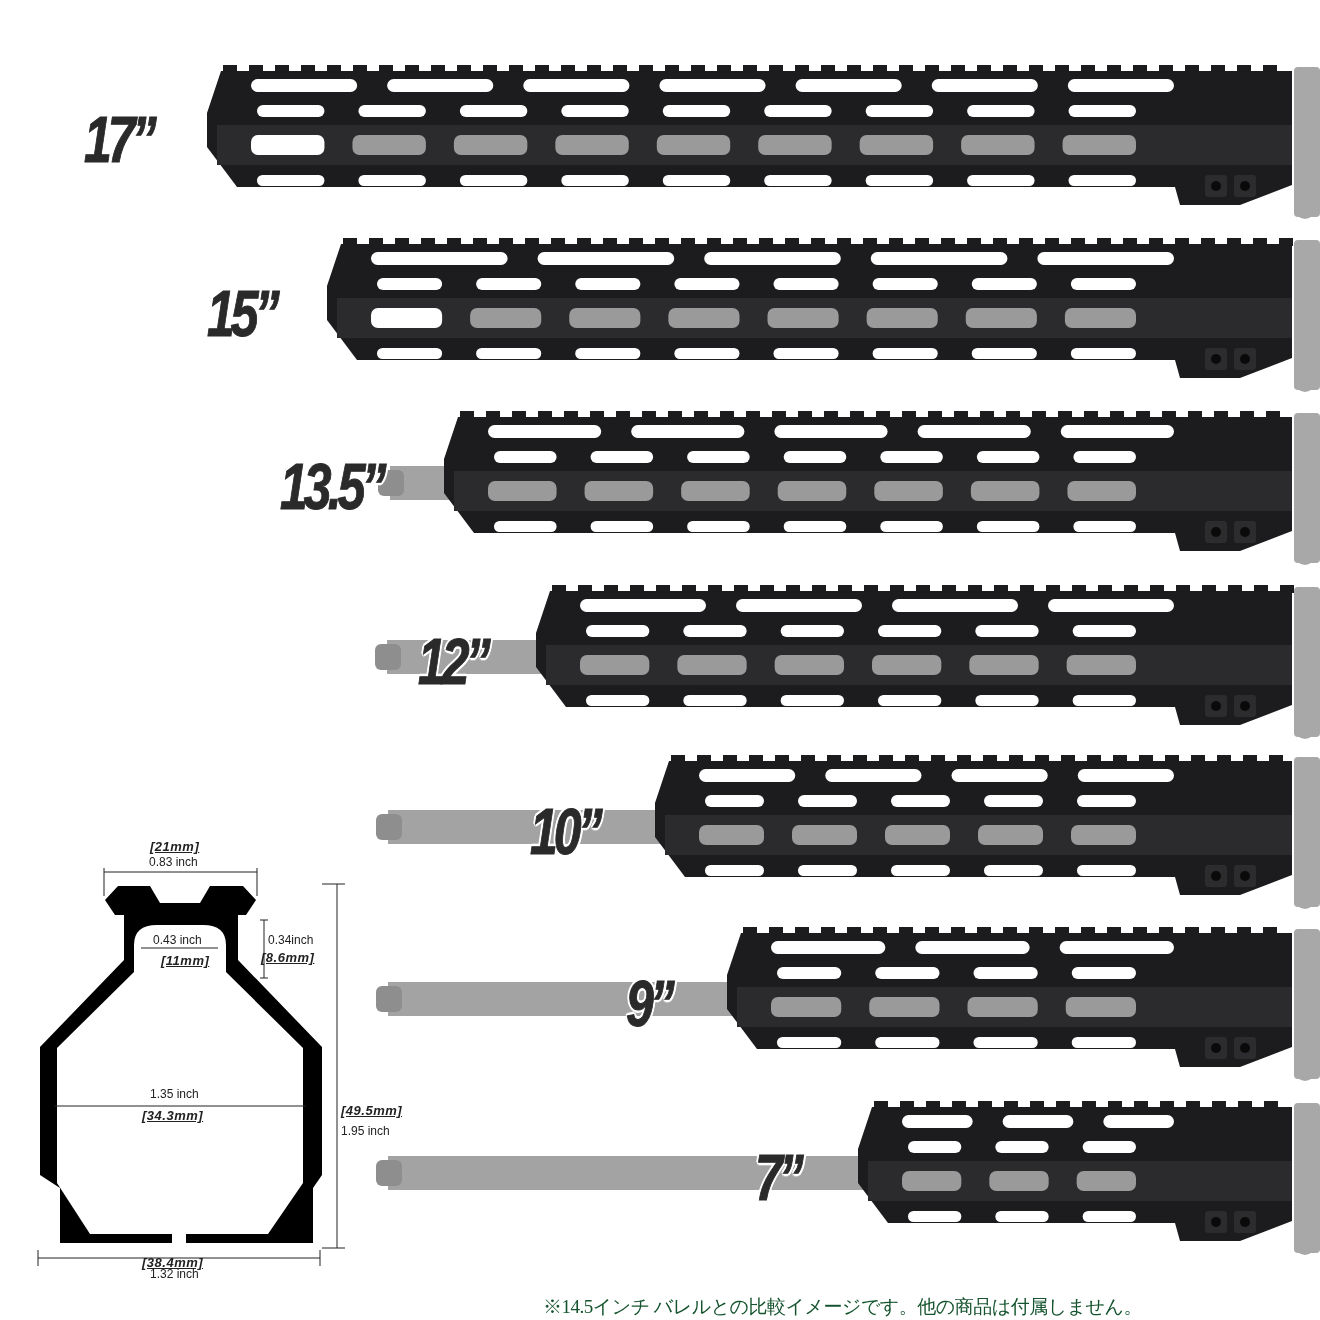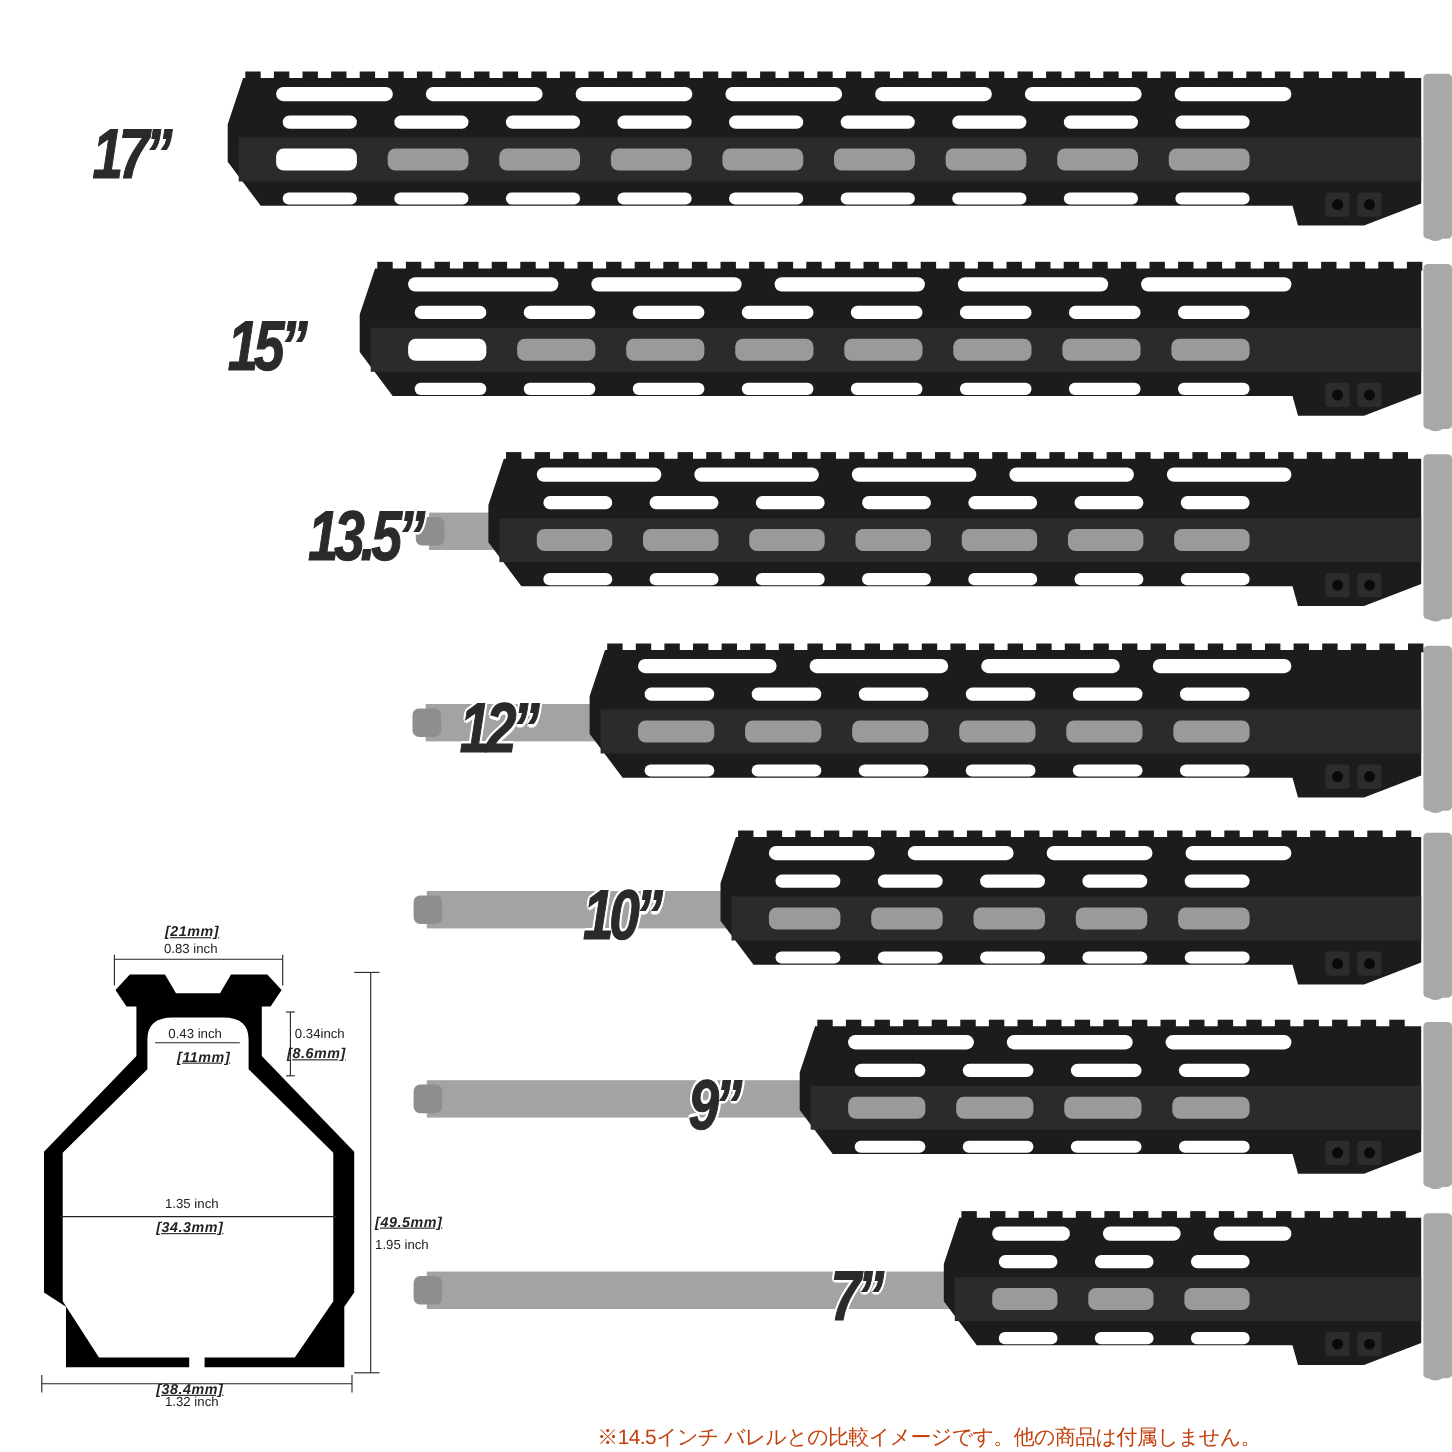--- a/index.html
+++ b/index.html
@@ -10,22 +10,22 @@
     font-weight: 700; font-style: italic; color: #2a2a2a; font-size: 64px;
     letter-spacing: -5px; line-height: 1; transform: scaleX(0.78); transform-origin: left center;
     -webkit-text-stroke: 1px #2a2a2a;
     text-shadow: 3px 0 0 #fff, -3px 0 0 #fff, 0 3px 0 #fff, 0 -3px 0 #fff,
                  2px 2px 0 #fff, -2px -2px 0 #fff, 2px -2px 0 #fff, -2px 2px 0 #fff; }
   .dim-text { position: absolute; font-family: "Liberation Sans", sans-serif;
     font-size: 12px; color: #222; white-space: nowrap; line-height: 1; }
   .dim-mm { position: absolute; font-family: "Liberation Sans", sans-serif;
     font-size: 13px; font-weight: 700; font-style: italic; color: #222;
     white-space: nowrap; line-height: 1; letter-spacing: 0.5px; text-decoration: underline; }
-  .note { position: absolute; left: 543px; top: 1294px; font-size: 19px; color: #c2410c;
-    font-family: Liberation Sans, sans-serif; white-space: nowrap; letter-spacing: -0.5px; }
+  .note { position: absolute; left: 543px; top: 1294px; font-size: 19px; color: #14532d;
+    font-family: Liberation Serif, serif; white-space: nowrap; letter-spacing: -0.5px; }
 </style>
 </head>
 <body>
 
 <div id="stage">
   <svg id="art" width="1320" height="1320" viewBox="0 0 1320 1320" xmlns="http://www.w3.org/2000/svg">
       <g>
         <rect x="1294" y="67" width="26" height="150" rx="4" fill="#a8a8a8"></rect>
         <circle cx="1305" cy="209" r="10" fill="#a8a8a8"></circle>
         <polygon points="221,71 1292,71 1292,185 1240,205 1180,205 1175,187 237,187 207,147 207,113" fill="#1c1c1e"></polygon>

